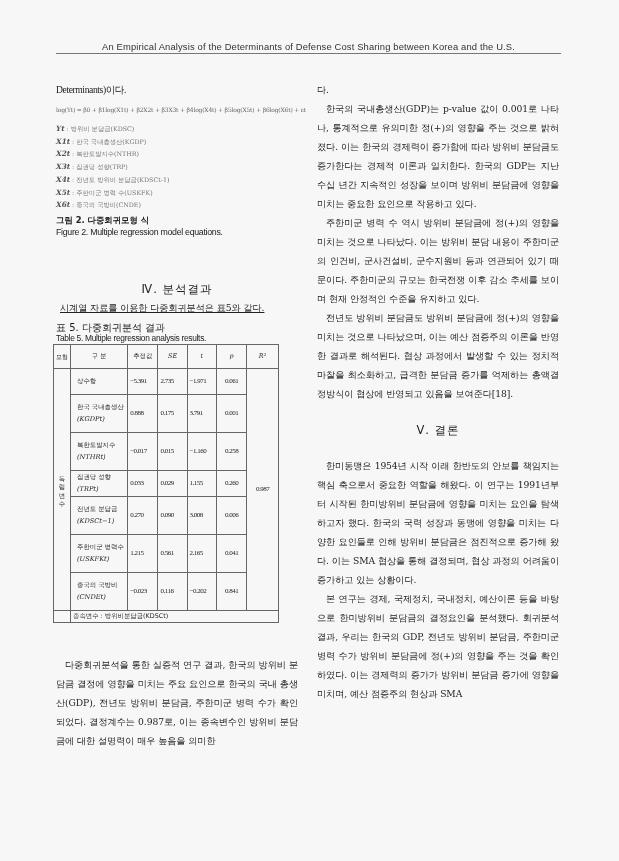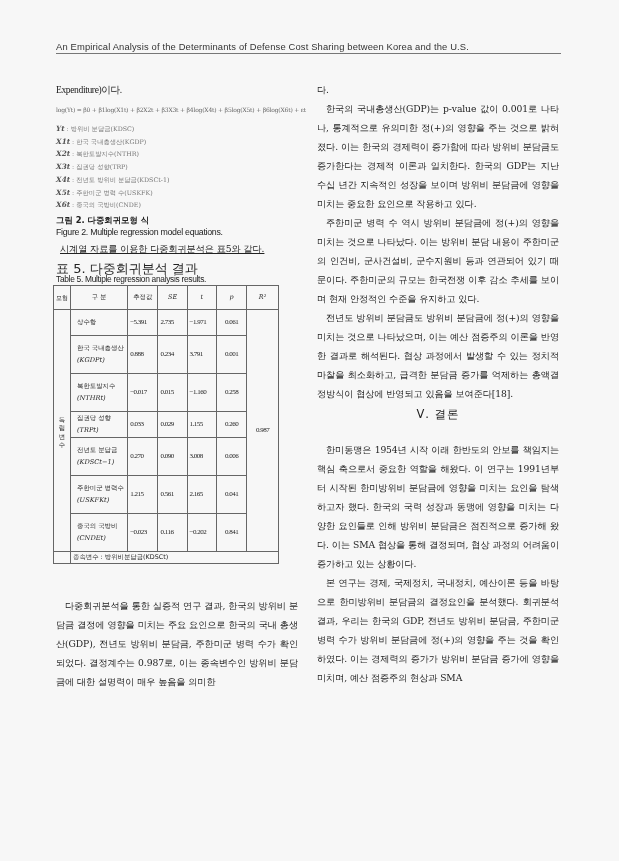--- a/index.html
+++ b/index.html
@@ -1,40 +1,40 @@
 <!DOCTYPE html>
 <html><head>
 <meta charset="utf-8">
 <style>
   * { box-sizing: border-box; margin: 0; padding: 0; }
   html, body { width: 619px; height: 861px; background: #f7f7f7; overflow: hidden; }
   body { position: relative; font-family: "DejaVu Serif", serif; color: #222; }
   .page { position: absolute; left: 0; top: 0; width: 619px; height: 861px; background: #f7f7f7; }
-  .running-head { position: absolute; left: 56px; width: 505px; top: 41px; text-align: left;
+  .running-head { position: absolute; left: 56px; width: 505px; top: 41px; text-align: center;
     font-family: "Liberation Sans", sans-serif; font-size: 9.4px; color: #333; letter-spacing: 0.15px; }
   .head-rule { position: absolute; left: 56px; width: 505px; top: 53px; height: 0; border-top: 1px solid #777; }
 
   .col { position: absolute; top: 80px; width: 242px; }
   .col-left { left: 56px; }
   .col-right { left: 317px; }
 
   .p { font-size: 9.2px; line-height: 19px; text-align: justify; letter-spacing: -0.1px; }
   .indent { text-indent: 9px; }
 
   .formula { font-family: "DejaVu Serif", serif; font-size: 6px; color: #666; margin-top: 7px; white-space: nowrap; letter-spacing: -0.2px; }
   .vars { margin-top: 10px; }
   .var { font-size: 6.3px; color: #777; line-height: 12.7px; white-space: nowrap; }
   .var i { font-style: italic; font-weight: bold; font-size: 7.3px; color: #555; }
 
   .fig-cap-ko { font-family: "DejaVu Sans", sans-serif; font-size: 8.4px; font-weight: bold; color: #222; margin-top: 2px; line-height: 12px; }
   .fig-cap-en { font-family: "Liberation Sans", sans-serif; font-size: 8.8px; color: #222; line-height: 12px; letter-spacing: -0.3px; }
 
   .section-title { text-align: center; font-family: "DejaVu Sans", sans-serif; font-size: 11.5px; color: #222; letter-spacing: 1px; }
 
-  .tab-cap-ko { font-family: "DejaVu Sans", sans-serif; font-size: 13px; color: #222; line-height: 10px; }
+  .tab-cap-ko { font-family: "DejaVu Sans", sans-serif; font-size: 10px; color: #222; line-height: 10px; }
   .tab-cap-en { font-family: "Liberation Sans", sans-serif; font-size: 8.4px; color: #222; line-height: 11px; letter-spacing: -0.3px; }
 
   table.reg { border-collapse: collapse; width: 226px; font-size: 6.4px; margin-left: -3px; border: 1.5px solid #666; }
   table.reg td, table.reg th { border: 1px solid #666; vertical-align: middle; padding: 0 2px; font-weight: normal; }
   table.reg th { height: 24px; text-align: center; line-height: 9px; }
   table.reg th i { font-family: "DejaVu Serif", serif; font-style: italic; }
   .num { font-family: "Liberation Serif", serif; font-size: 7px; letter-spacing: -0.5px; }
   .label-cell { font-family: "DejaVu Sans", sans-serif; font-size: 6.4px; line-height: 12.3px; text-align: left; padding-left: 6px !important; }
   .label-cell .sym { font-family: "DejaVu Serif", serif; font-style: italic; font-size: 6.6px; }
   .vertical { font-family: "DejaVu Sans", sans-serif; font-size: 6.4px; text-align: center; line-height: 12px; width: 10px; }
@@ -44,37 +44,38 @@
 </style>
 </head>
 <body>
 
 <div class="page">
 
   <div class="running-head">An Empirical Analysis of the Determinants of Defense Cost Sharing between Korea and the U.S.</div>
   <div class="head-rule"></div>
 
   <div class="col col-left">
-    <div class="p" style="font-family:'Liberation Serif',serif;font-size:9.6px;letter-spacing:-0.4px;">Expenditure)이다.</div>
+    <div class="p" style="font-family:'Liberation Serif',serif;font-size:9.6px;letter-spacing:-0.4px;">Determinants)이다.</div>
 
     <div class="formula">log(Yt) = β0 + β1log(X1t) + β2X2t + β3X3t + β4log(X4t) + β5log(X5t) + β6log(X6t) + εt</div>
 
     <div class="vars">
       <div class="var"><i>Yt</i> : <span>방위비 분담금(KDSC)</span></div>
       <div class="var"><i>X1t</i> : <span>한국 국내총생산(KGDP)</span></div>
       <div class="var"><i>X2t</i> : <span>북한도발지수(NTHR)</span></div>
       <div class="var"><i>X3t</i> : <span>집권당 성향(TRP)</span></div>
       <div class="var"><i>X4t</i> : <span>전년도 방위비 분담금(KDSCt-1)</span></div>
       <div class="var"><i>X5t</i> : <span>주한미군 병력 수(USKFK)</span></div>
       <div class="var"><i>X6t</i> : <span>중국의 국방비(CNDE)</span></div>
     </div>
 
     <div class="fig-cap-ko">그림 2. 다중회귀모형 식</div>
     <div class="fig-cap-en">Figure 2. Multiple regression model equations.</div>
 
+    <div class="section-title" style="margin-top:44px;">Ⅳ. 분석결과</div>
 
     <div class="p" style="margin-top:1px;padding-left:4px;text-decoration:underline;">시계열 자료를 이용한 다중회귀분석은 표5와 같다.</div>
 
     <div class="tab-cap-ko" style="margin-top:6px;">표 5. 다중회귀분석 결과</div>
     <div class="tab-cap-en">Table 5. Multiple regression analysis results.</div>
 
     <table class="reg">
       <tbody>
           <tr>
         <th style="width:12px;font-family:'DejaVu Sans',sans-serif;font-size:6px;padding:0;">모형</th>
@@ -92,21 +93,21 @@
         <td class="num">−5.391</td>
         <td class="num">2.735</td>
         <td class="num">−1.971</td>
         <td class="num" style="text-align:center;">0.061</td>
         <td rowspan="7" class="num" style="text-align:center;">0.987</td>
       </tr>
 
       <tr style="height:38px;">
         <td class="label-cell"><span>한국 국내총생산</span><br><span class="sym">(KGDPt)</span></td>
         <td class="num">0.888</td>
-        <td class="num">0.234</td>
+        <td class="num">0.175</td>
         <td class="num">3.791</td>
         <td class="num" style="text-align:center;">0.001</td>
       </tr>
 
       <tr style="height:38px;">
         <td class="label-cell"><span>북한도발지수</span><br><span class="sym">(NTHRt)</span></td>
         <td class="num">−0.017</td>
         <td class="num">0.015</td>
         <td class="num">−1.160</td>
         <td class="num" style="text-align:center;">0.258</td>
@@ -153,19 +154,19 @@
 
     <div class="p indent" style="margin-top:32px;">다중회귀분석을 통한 실증적 연구 결과, 한국의 방위비 분담금 결정에 영향을 미치는 주요 요인으로 한국의 국내 총생산(GDP), 전년도 방위비 분담금, 주한미군 병력 수가 확인되었다. 결정계수는 0.987로, 이는 종속변수인 방위비 분담금에 대한 설명력이 매우 높음을 의미한</div>
   </div>
 
   <div class="col col-right">
     <div class="p">다.</div>
     <div class="p indent">한국의 국내총생산(GDP)는 p-value 값이 0.001로 나타나, 통계적으로 유의미한 정(+)의 영향을 주는 것으로 밝혀졌다. 이는 한국의 경제력이 증가함에 따라 방위비 분담금도 증가한다는 경제적 이론과 일치한다. 한국의 GDP는 지난 수십 년간 지속적인 성장을 보이며 방위비 분담금에 영향을 미치는 중요한 요인으로 작용하고 있다.</div>
     <div class="p indent">주한미군 병력 수 역시 방위비 분담금에 정(+)의 영향을 미치는 것으로 나타났다. 이는 방위비 분담 내용이 주한미군의 인건비, 군사건설비, 군수지원비 등과 연관되어 있기 때문이다. 주한미군의 규모는 한국전쟁 이후 감소 추세를 보이며 현재 안정적인 수준을 유지하고 있다.</div>
     <div class="p indent">전년도 방위비 분담금도 방위비 분담금에 정(+)의 영향을 미치는 것으로 나타났으며, 이는 예산 점증주의 이론을 반영한 결과로 해석된다. 협상 과정에서 발생할 수 있는 정치적 마찰을 최소화하고, 급격한 분담금 증가를 억제하는 총액결정방식이 협상에 반영되고 있음을 보여준다[18].</div>
 
-    <div class="section-title" style="margin-top:4px;margin-bottom:18px;">Ⅴ. 결론</div>
+    <div class="section-title" style="margin-top:20px;margin-bottom:18px;">Ⅴ. 결론</div>
 
     <div class="p indent">한미동맹은 1954년 시작 이래 한반도의 안보를 책임지는 핵심 축으로서 중요한 역할을 해왔다. 이 연구는 1991년부터 시작된 한미방위비 분담금에 영향을 미치는 요인을 탐색하고자 했다. 한국의 국력 성장과 동맹에 영향을 미치는 다양한 요인들로 인해 방위비 분담금은 점진적으로 증가해 왔다. 이는 SMA 협상을 통해 결정되며, 협상 과정의 어려움이 증가하고 있는 상황이다.</div>
     <div class="p indent">본 연구는 경제, 국제정치, 국내정치, 예산이론 등을 바탕으로 한미방위비 분담금의 결정요인을 분석했다. 회귀분석 결과, 우리는 한국의 GDP, 전년도 방위비 분담금, 주한미군 병력 수가 방위비 분담금에 정(+)의 영향을 주는 것을 확인하였다. 이는 경제력의 증가가 방위비 분담금 증가에 영향을 미치며, 예산 점증주의 현상과 SMA</div>
   </div>
 
 </div>
 
 </body></html>

